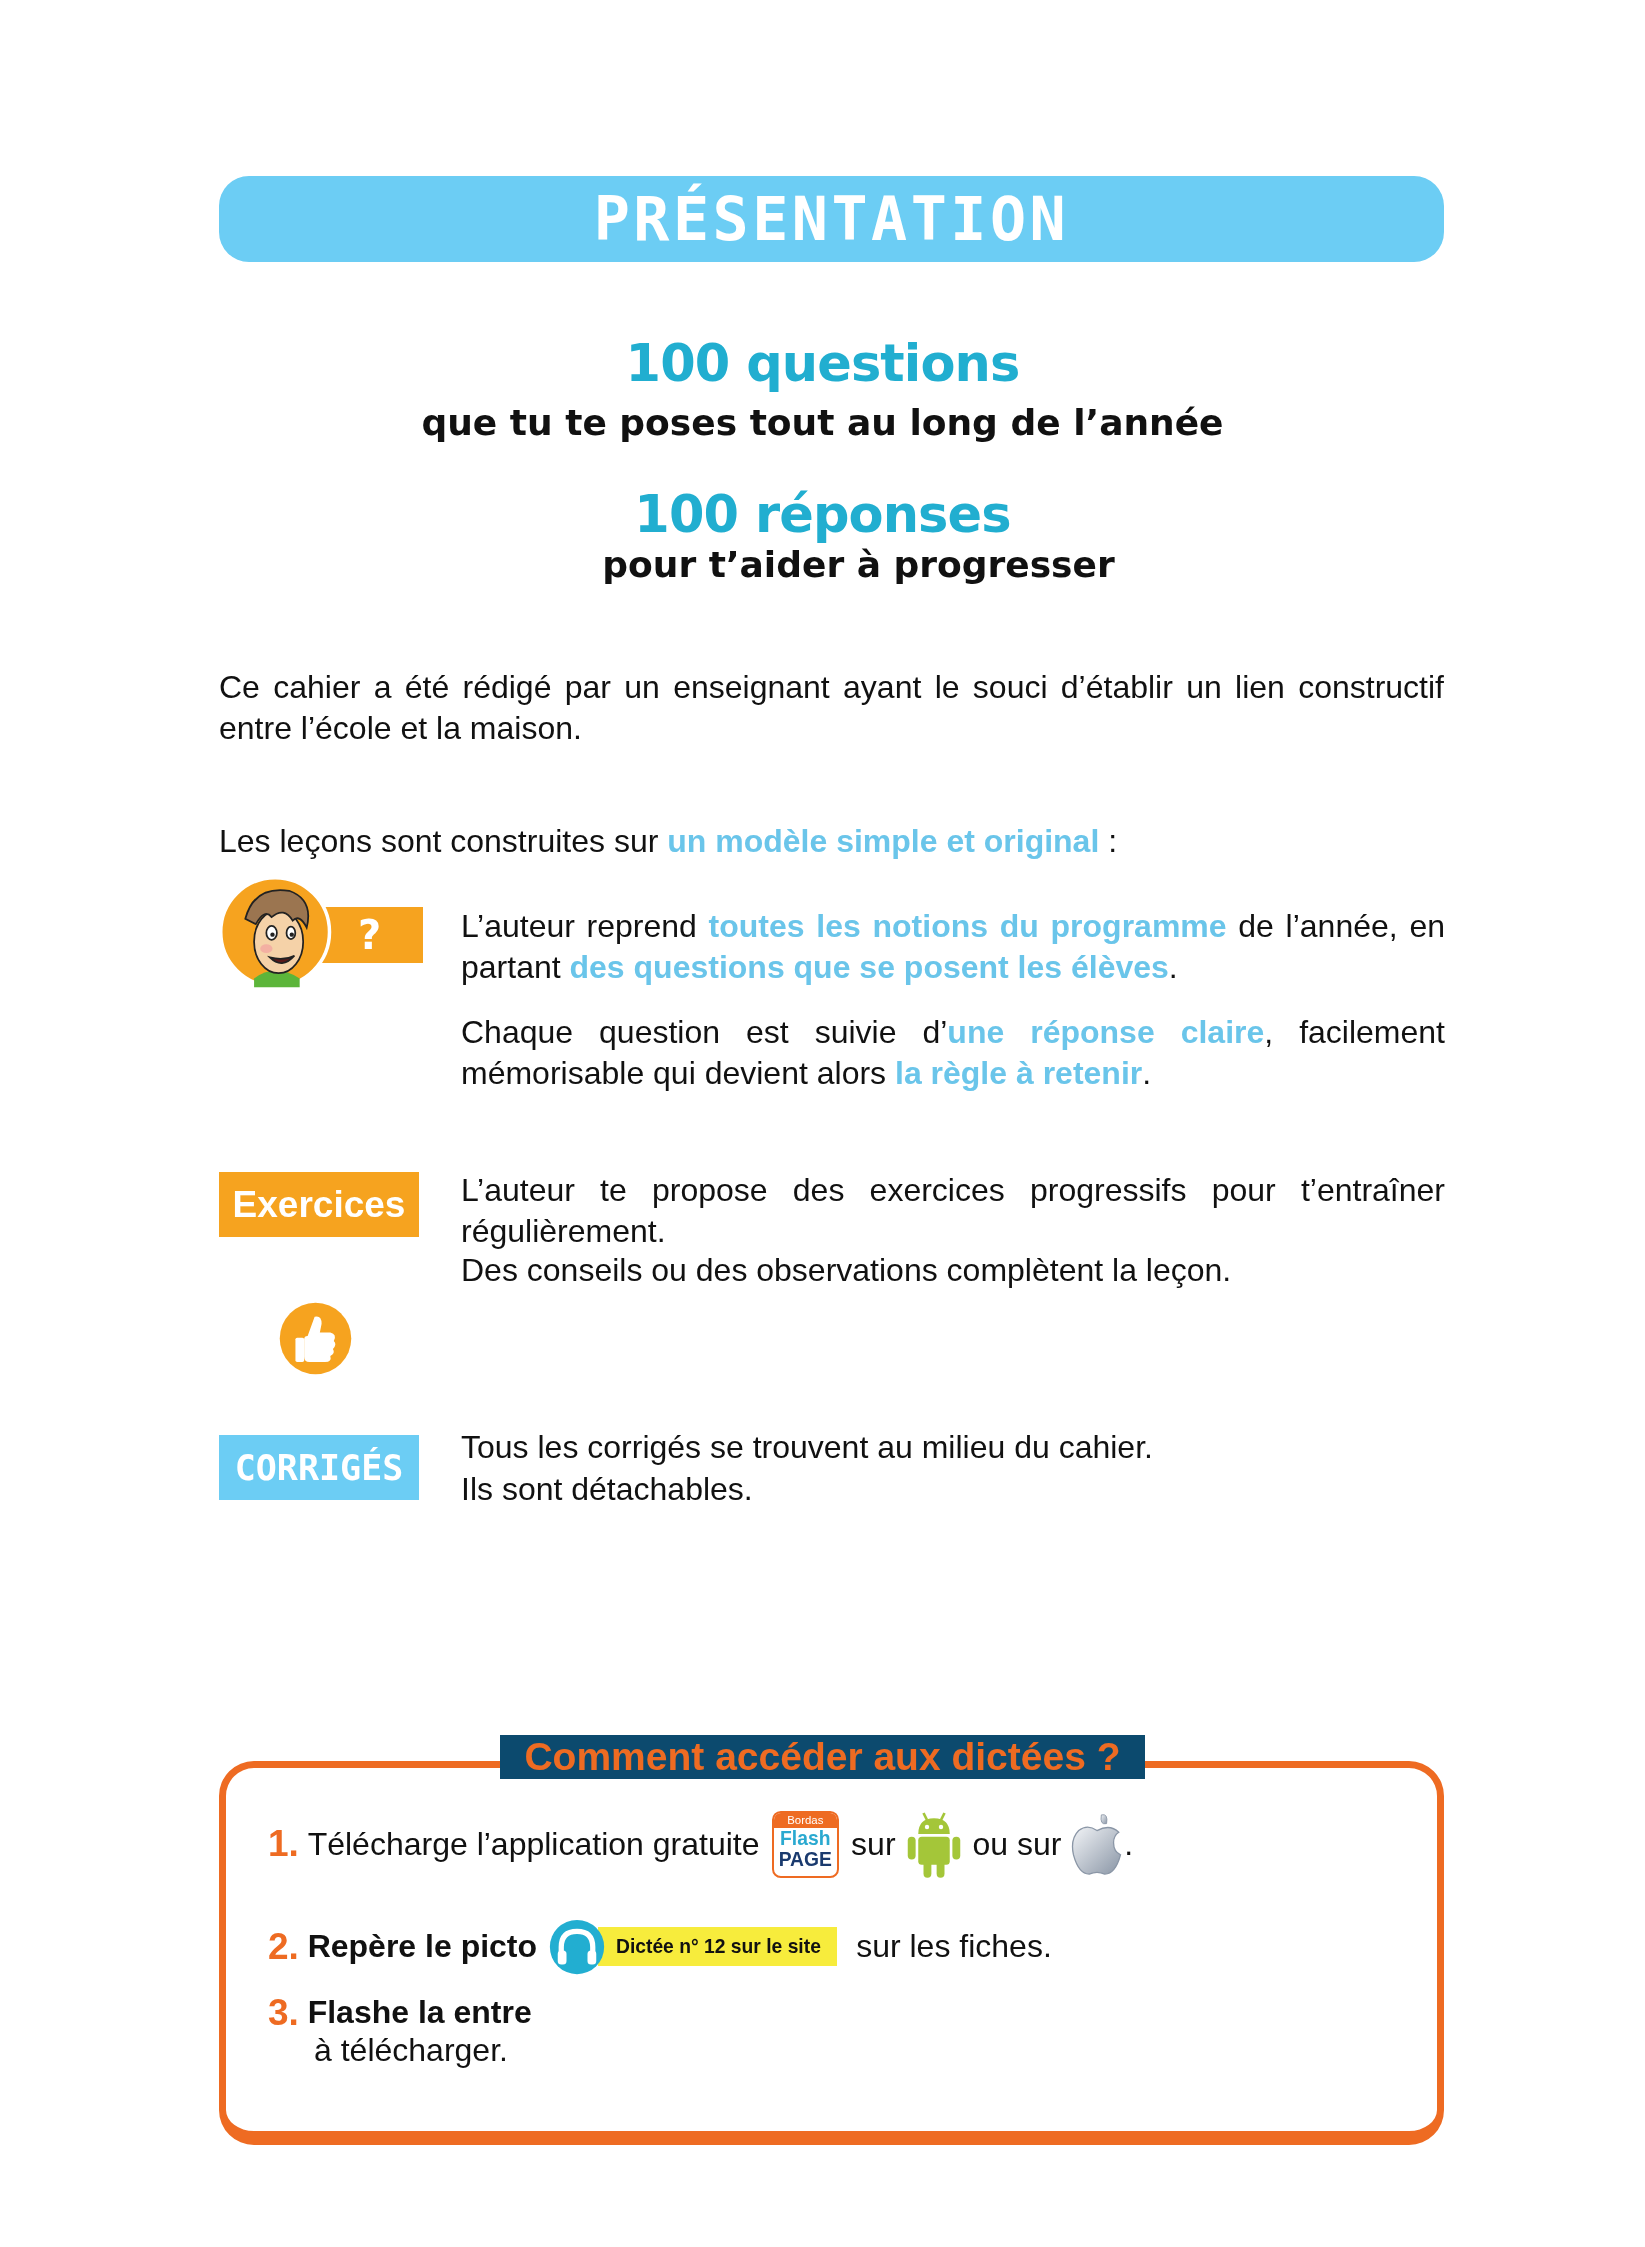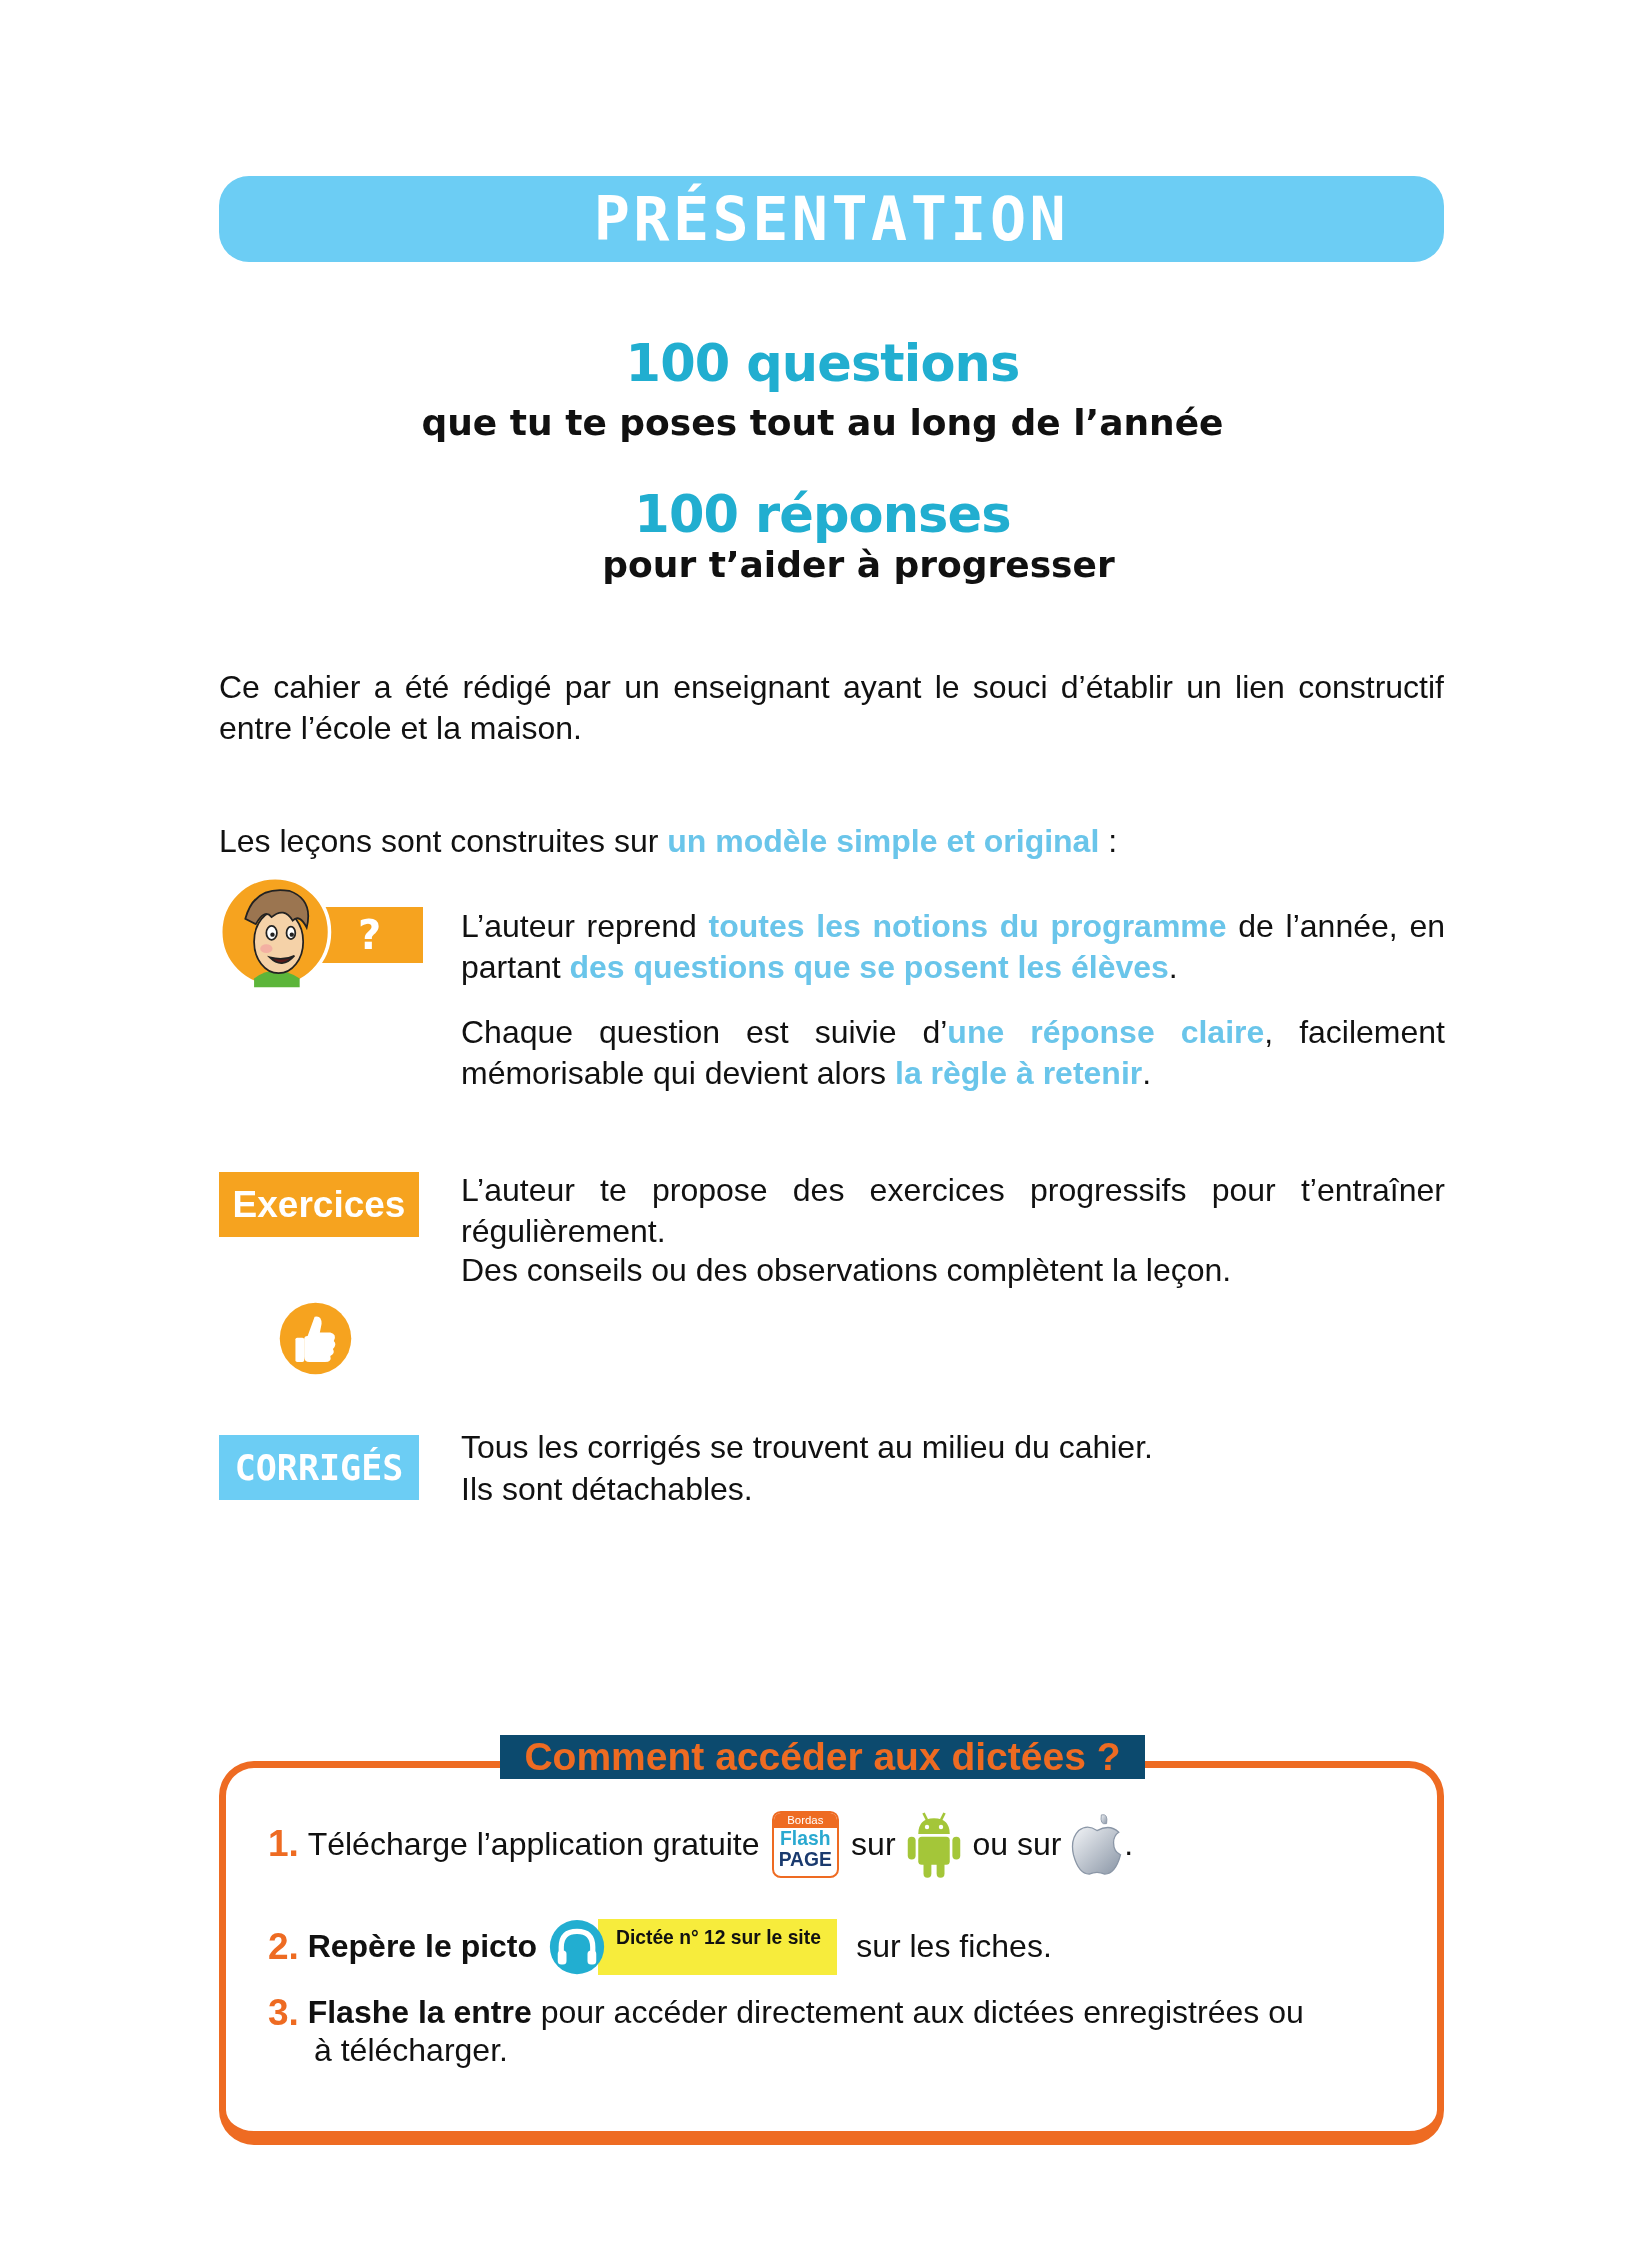--- a/index.html
+++ b/index.html
@@ -123,31 +123,30 @@
       </defs>
     <path d="M36 4 Q44 2 42 14 Q34 16 36 4 Z" fill="url(#ag)" stroke="#8a96a6" stroke-width="1"></path>
     <path d="M31 22 Q20 14 10 22 Q0 32 4 50 Q10 72 22 72 Q27 70 31 70 Q35 70 40 72 Q52 72 58 50 Q50 46 50 36 Q50 28 56 24 Q46 14 31 22 Z" fill="url(#ag)" stroke="#8a96a6" stroke-width="1.5"></path>
   </svg>
   <span>.</span>
 </div>
 
 <div class="abs step" style="left:268px; top:1915px; height:63px;">
   <span class="step-num">2.</span>
   <span class="bold">Repère le picto</span>
-  <span style="display:inline-flex; margin:0 12.3px;">
+  <span style="display:inline-flex; align-items:center; margin:0 12.3px;">
     <svg width="56" height="56" viewBox="0 0 64 64" style="position:relative; z-index:2;">
       <circle cx="32" cy="32" r="31" fill="#22aed1"></circle>
       <path d="M14 40 L14 32 Q14 14 32 14 Q50 14 50 32 L50 40" fill="none" stroke="#fff" stroke-width="6"></path>
       <rect x="10" y="36" width="10" height="16" rx="4" fill="#fff"></rect>
       <rect x="44" y="36" width="10" height="16" rx="4" fill="#fff"></rect>
     </svg>
     <span style="background:#f7ec3c; color:#111; font-weight:bold; font-size:19.3px; font-family:'Liberation Sans', sans-serif; padding:8.8px 16px 8.8px 17.6px; margin-left:-7px;">Dictée n° 12 sur le site</span>
   </span>
   <span style="margin-left:7px;">sur les fiches.</span>
 </div>
 
 <div class="abs step" style="left:268px; top:1986px; height:53px;">
   <span class="step-num">3.</span>
   <span class="bold">Flashe la entre</span>
-    <span style="white-space:pre;"> pour accéder directement aux dictées enregistrées ou</span>
 </div>
 <div class="abs step" style="left:314px; top:2028px; height:44px;">à télécharger.</div>
 
 
 </body></html>

